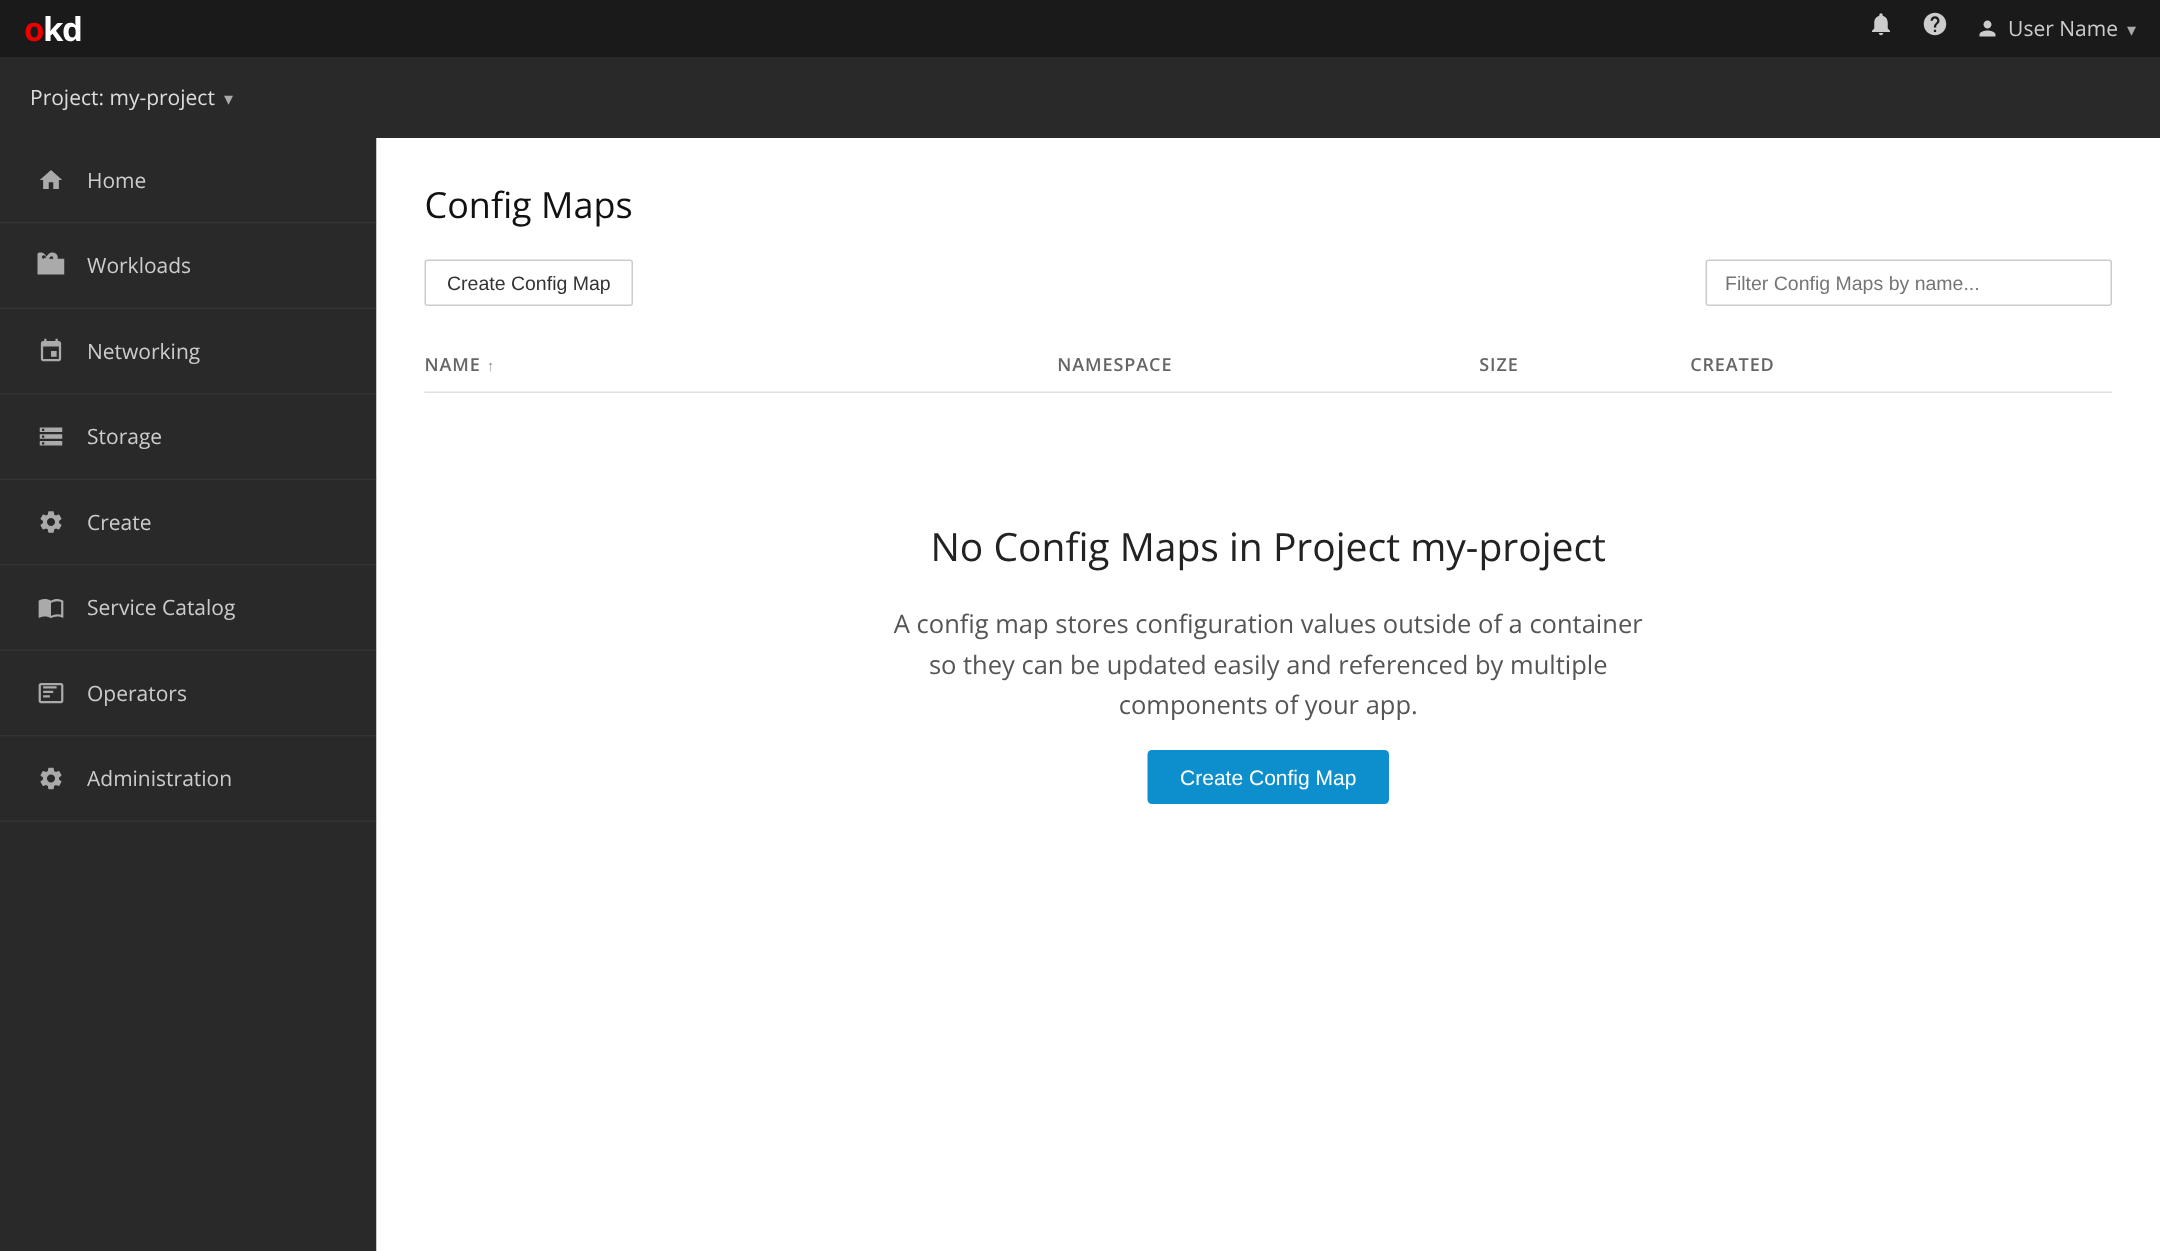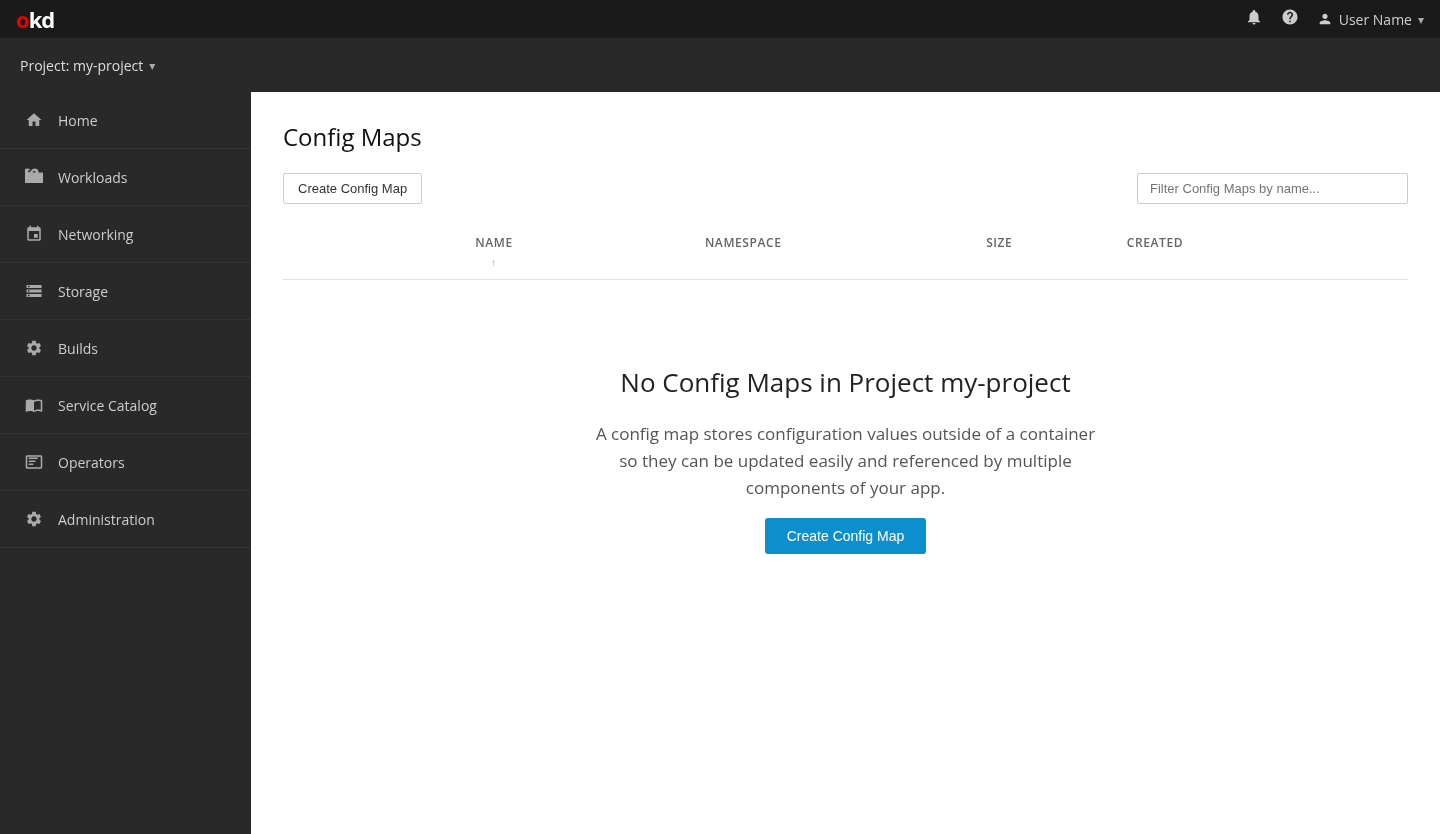--- a/index.html
+++ b/index.html
@@ -161,21 +161,20 @@
       padding: 10px 0;
       border-bottom: 1px solid #e0e0e0;
       margin-bottom: 4px;
     }
     .table-col-header {
       font-size: 12px;
       font-weight: 600;
       color: #666;
       text-transform: uppercase;
       letter-spacing: 0.05em;
-      flex-direction: column;
     }
     .table-col-header.sortable {
       display: flex;
       align-items: center;
       gap: 4px;
       cursor: pointer;
     }
     .sort-indicator {
       font-size: 10px;
       color: #999;
@@ -296,21 +295,21 @@
       </span>
       <span>Storage</span>
     </div>
 
     <div class="sidebar-item">
       <span class="sidebar-icon">
         <svg viewBox="0 0 24 24">
             <path d="M19.14 12.94c.04-.3.06-.61.06-.94 0-.32-.02-.64-.07-.94l2.03-1.58c.18-.14.23-.41.12-.61l-1.92-3.32c-.12-.22-.37-.29-.59-.22l-2.39.96c-.5-.38-1.03-.7-1.62-.94l-.36-2.54c-.04-.24-.24-.41-.48-.41h-3.84c-.24 0-.43.17-.47.41l-.36 2.54c-.59.24-1.13.57-1.62.94l-2.39-.96c-.22-.08-.47 0-.59.22L2.74 8.87c-.12.21-.08.47.12.61l2.03 1.58c-.05.3-.09.63-.09.94s.02.64.07.94l-2.03 1.58c-.18.14-.23.41-.12.61l1.92 3.32c.12.22.37.29.59.22l2.39-.96c.5.38 1.03.7 1.62.94l.36 2.54c.05.24.24.41.48.41h3.84c.24 0 .44-.17.47-.41l.36-2.54c.59-.24 1.13-.56 1.62-.94l2.39.96c.22.08.47 0 .59-.22l1.92-3.32c.12-.22.07-.47-.12-.61l-2.01-1.58zM12 15.6c-1.98 0-3.6-1.62-3.6-3.6s1.62-3.6 3.6-3.6 3.6 1.62 3.6 3.6-1.62 3.6-3.6 3.6z"></path>
           </svg>
       </span>
-      <span>Builds</span>
+      <span>Create</span>
     </div>
 
     <div class="sidebar-item">
       <span class="sidebar-icon">
         <svg viewBox="0 0 24 24">
             <path d="M21 5c-1.11-.35-2.33-.5-3.5-.5-1.95 0-4.05.4-5.5 1.5-1.45-1.1-3.55-1.5-5.5-1.5S2.45 4.9 1 6v14.65c0 .25.25.5.5.5.1 0 .15-.05.25-.05C3.1 20.45 5.05 20 6.5 20c1.95 0 4.05.4 5.5 1.5 1.35-.85 3.8-1.5 5.5-1.5 1.65 0 3.35.3 4.75 1.05.1.05.15.05.25.05.25 0 .5-.25.5-.5V6c-.6-.45-1.25-.75-2-1zm0 13.5c-1.1-.35-2.3-.5-3.5-.5-1.7 0-4.15.65-5.5 1.5V8c1.35-.85 3.8-1.5 5.5-1.5 1.2 0 2.4.15 3.5.5v11.5z"></path>
           </svg>
       </span>
       <span>Service Catalog</span>
     </div>

